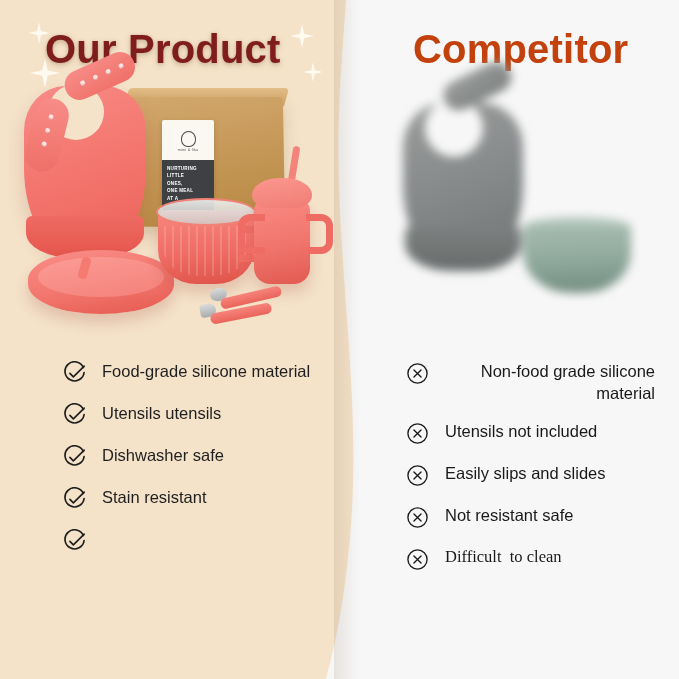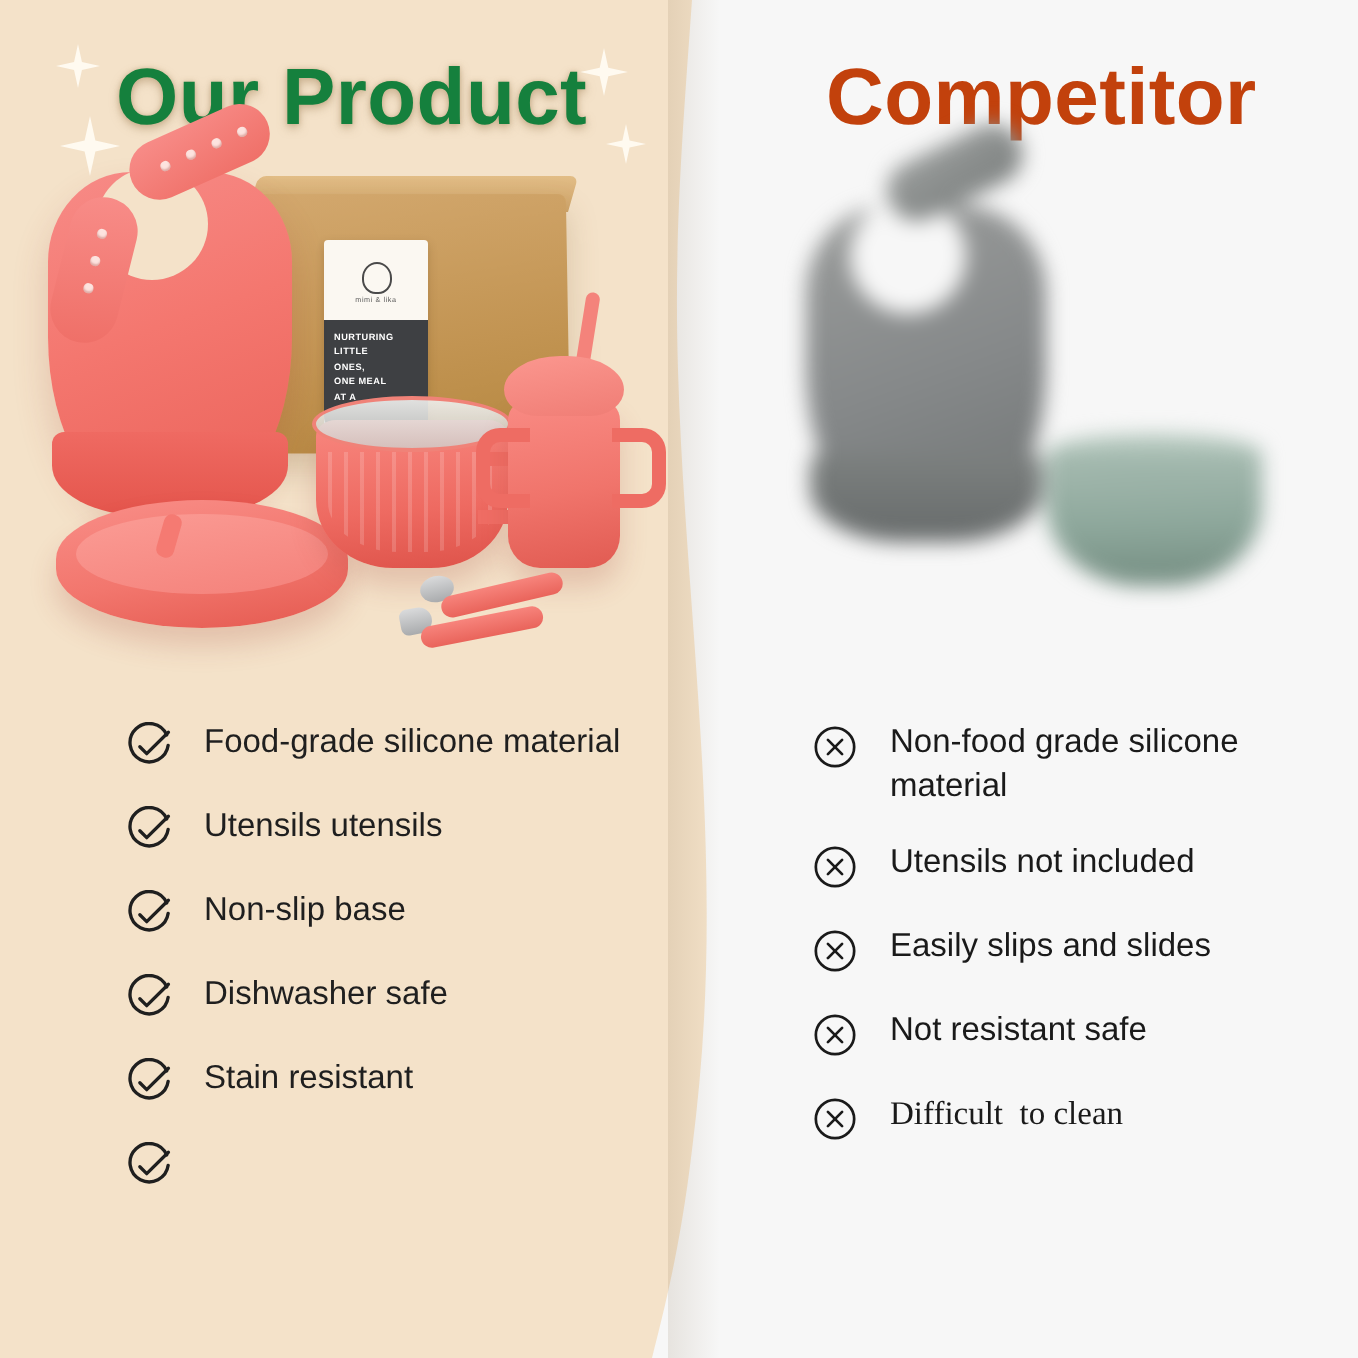--- a/index.html
+++ b/index.html
@@ -13,21 +13,21 @@
   .panel{position:absolute;top:0;height:679px;}
   #panel-right{left:0;width:679px;background:#F7F7F7;}
   #panel-left{left:0;width:679px;background:#F4E2C9;
     clip-path:path("M0,0 L346,0 C341,70 337,120 339,185 C341,255 349,330 352,400 C355,470 353,520 346,575 C340,625 332,655 326,679 L0,679 Z");}
   .edge-shadow{position:absolute;top:0;height:679px;width:26px;left:334px;
     background:linear-gradient(90deg,rgba(120,95,60,.13),rgba(120,95,60,0));
     pointer-events:none;}
 
   
   .title{position:absolute;margin:0;white-space:nowrap;}
-  #title-our{left:58px;top:27px;font-size:40px;font-weight:bold;color:#15803d;
+  #title-our{left:45px;top:27px;font-size:40px;font-weight:bold;color:#7f1d1d;
     letter-spacing:.2px;
     text-shadow:0 2px 5px rgba(170,140,100,.55), 0 0 2px rgba(190,160,120,.5);}
   #title-comp{left:413px;top:27px;font-size:40px;font-weight:bold;color:#c2410c;
     letter-spacing:.2px;}
 
   
   .sparkle{position:absolute;background:#fffaf0;
     clip-path:polygon(50% 0%,59% 41%,100% 50%,59% 59%,50% 100%,41% 59%,0% 50%,41% 41%);
     filter:drop-shadow(0 0 3px rgba(255,250,235,.9));}
 
@@ -127,21 +127,21 @@
   .c-bib-pocket{position:absolute;left:2px;bottom:0;width:116px;height:44px;
     background:linear-gradient(180deg,#7c807f,#676b6b);
     border-radius:6px 6px 40% 40%/6px 6px 60% 60%;}
   .c-bowl{position:absolute;left:128px;top:128px;width:108px;height:70px;
     background:linear-gradient(178deg,#a9bdb3 0%,#8ea89c 55%,#738c80 100%);
     border-radius:6px 6px 44% 44%/5px 5px 58% 58%;}
   .c-bowl-rim{position:absolute;left:128px;top:122px;width:108px;height:20px;
     background:linear-gradient(180deg,#b9cbc1,#98b0a5);border-radius:50%;}
 
   
-  .flist{position:absolute;}
+  .flist{position:absolute;text-align:right;}
   #list-left{left:62px;top:360px;width:250px;}
   #list-right{left:405px;top:360px;width:250px;}
   .frow{display:flex;align-items:flex-start;gap:15px;margin-bottom:16px;}
   .frow .ic{flex:0 0 auto;width:25px;height:25px;margin-top:1px;}
   .frow .tx{font-size:16.5px;line-height:22px;color:#1f1f1f;}
   #list-right .frow .tx{color:#1a1a1a;}
   .sp2{white-space:pre;font-family:Liberation Serif, serif;}
 </style>
 </head>
 <body>
@@ -246,29 +246,20 @@
     <div class="frow">
       <span class="ic">
         <svg viewBox="0 0 24 24" width="25" height="25" fill="none" stroke="#1f1f1f" stroke-width="1.6" stroke-linecap="round" stroke-linejoin="round">
           <path d="M20.5 6.2 A9.2 9.2 0 1 0 21.2 11.2"></path>
             <path d="M7.6 11.9 L10.9 15.2 L21.3 4.9"></path>
         </svg>
       </span>
       <span class="tx">Utensils utensils</span>
     </div>
 
-    <div class="frow">
-      <span class="ic">
-        <svg viewBox="0 0 24 24" width="25" height="25" fill="none" stroke="#1f1f1f" stroke-width="1.6" stroke-linecap="round" stroke-linejoin="round">
-          <path d="M20.5 6.2 A9.2 9.2 0 1 0 21.2 11.2"></path>
-            <path d="M7.6 11.9 L10.9 15.2 L21.3 4.9"></path>
-        </svg>
-      </span>
-      <span class="tx">Non-slip base</span>
-    </div>
 
     <div class="frow">
       <span class="ic">
         <svg viewBox="0 0 24 24" width="25" height="25" fill="none" stroke="#1f1f1f" stroke-width="1.6" stroke-linecap="round" stroke-linejoin="round">
           <path d="M20.5 6.2 A9.2 9.2 0 1 0 21.2 11.2"></path>
             <path d="M7.6 11.9 L10.9 15.2 L21.3 4.9"></path>
         </svg>
       </span>
       <span class="tx">Dishwasher safe</span>
     </div>

